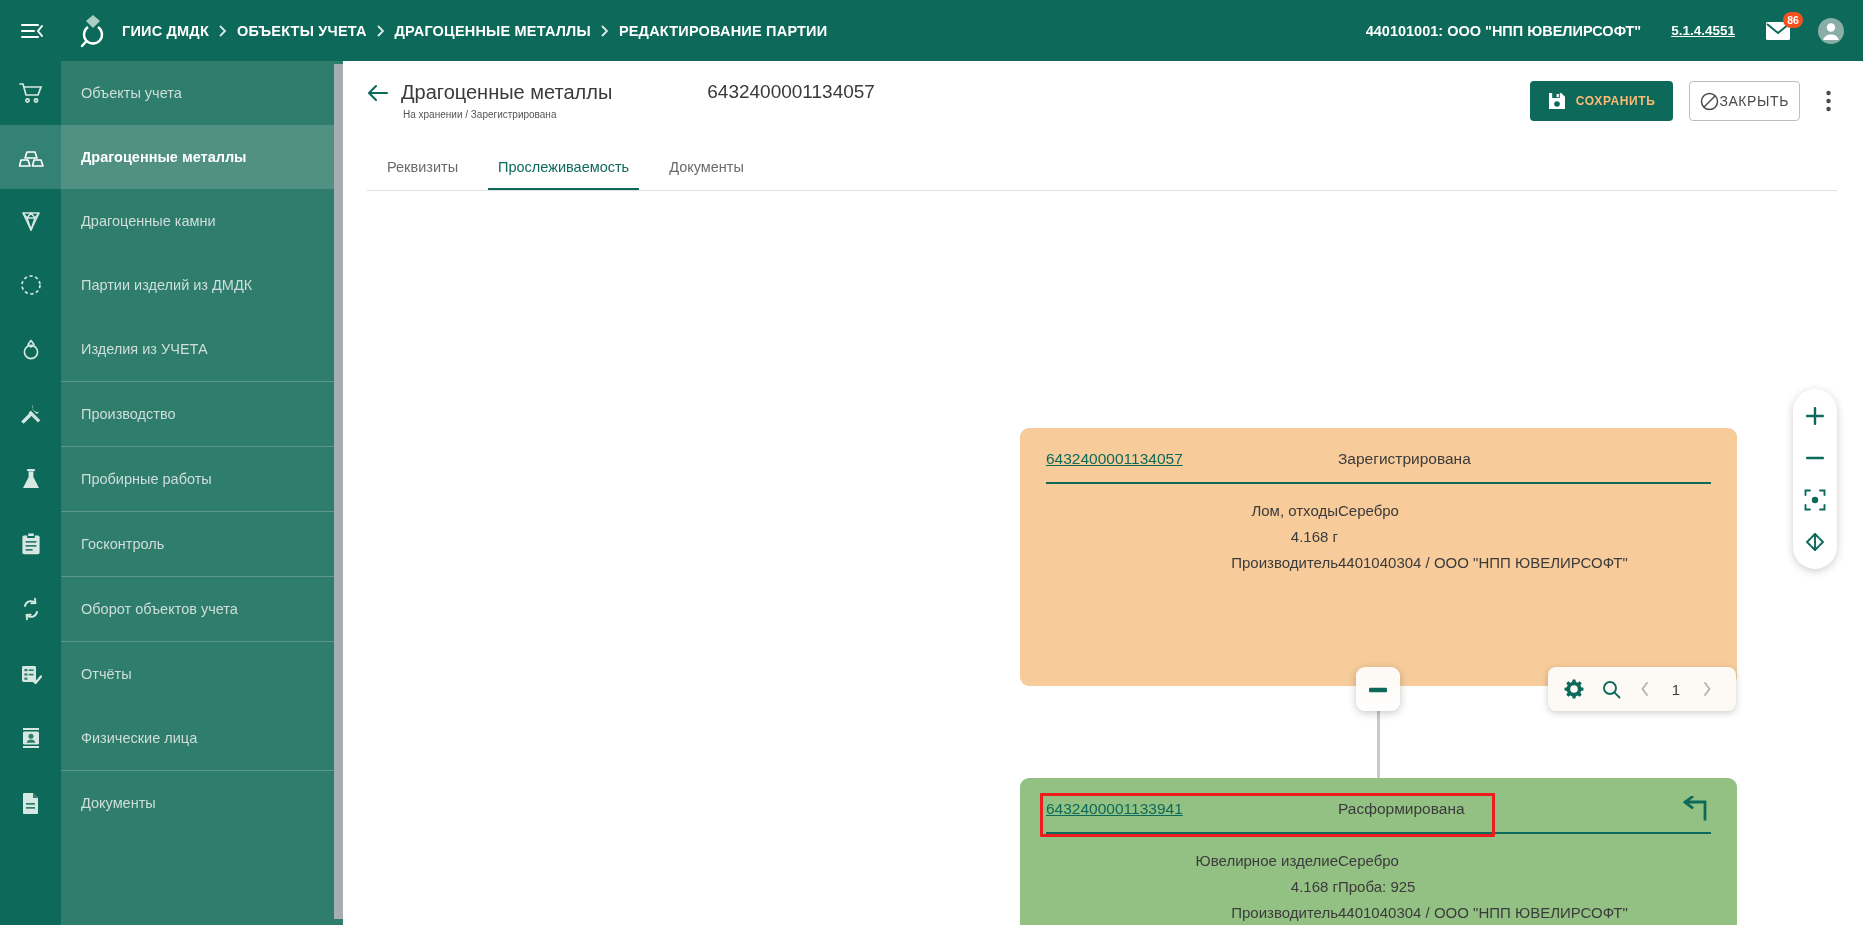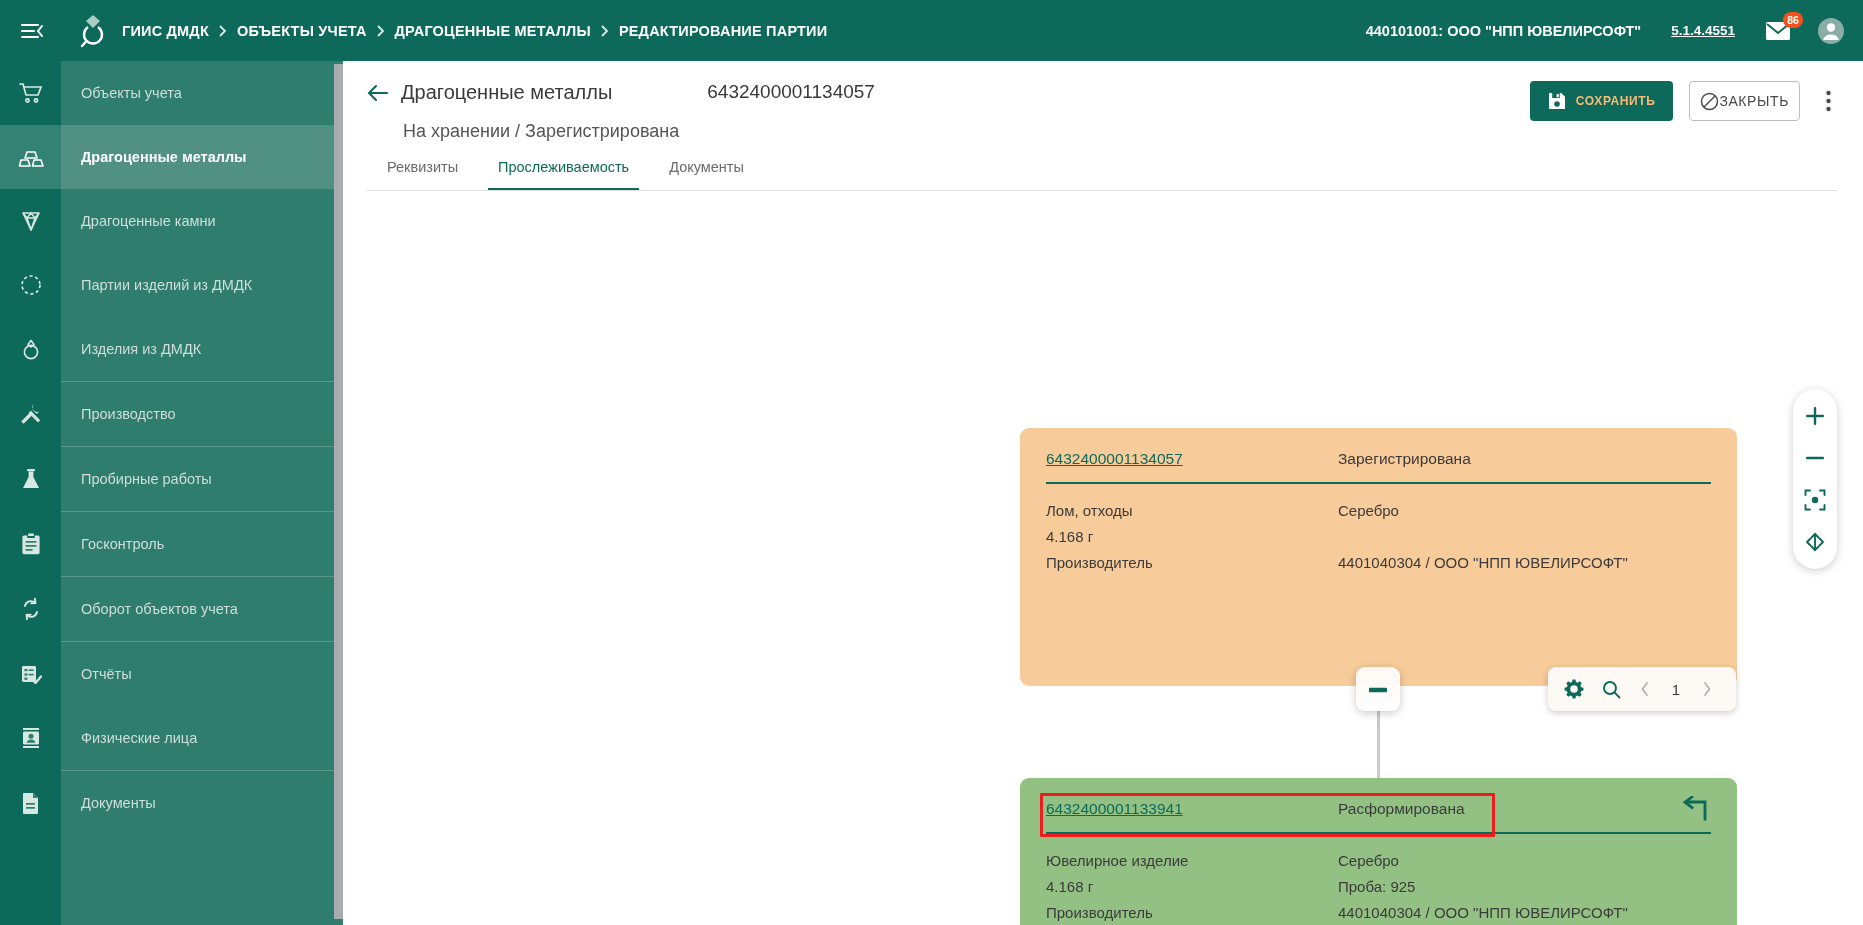--- a/index.html
+++ b/index.html
@@ -74,21 +74,21 @@
   
   .main {
     position: absolute; left: 343px; top: 61px; width: 1520px; height: 864px;
     background: #ffffff; overflow: hidden;
   }
   .page-head { position: relative; padding: 18px 26px 0 24px; height: 86px; }
   .ph-row { display: flex; align-items: flex-start; }
   .back-btn { margin-top: 4px; margin-right: 12px; color: #0d6a5a; cursor: pointer; display: flex; }
   .ph-title { font-size: 20px; color: #3a3a3a; line-height: 26px; }
   .ph-code { font-size: 19px; color: #3a3a3a; line-height: 26px; margin-left: 95px; }
-  .ph-sub { font-size: 18px; color: #555; margin-left: 36px; margin-top: 16px; }
+  .ph-sub { font-size: 10px; color: #555; margin-left: 36px; margin-top: 4px; }
   .ph-actions { position: absolute; right: 24px; top: 20px; display: flex; align-items: center; }
   .btn-save {
     display: flex; align-items: center; gap: 10px;
     background: #0d6a5a; color: #fdba74; border: none; border-radius: 4px;
     height: 40px; padding: 0 18px; font-size: 12px; font-weight: bold;
     letter-spacing: .6px; cursor: pointer; font-family: inherit;
   }
   .btn-close {
     display: flex; align-items: center; gap: 0; margin-left: 16px;
     background: #fff; color: #4a4a4a; border: 1px solid #bdbdbd; border-radius: 4px;
@@ -134,21 +134,21 @@
   .node.parent { left: 677px; top: 237px; width: 717px; height: 258px; background: #f7cb9a; }
   .node.child  { left: 677px; top: 587px; width: 717px; height: 256px; background: #93c183; }
 
   .node-top { display: flex; align-items: flex-start; position: relative; }
   .node-id {
     font-size: 15.5px; color: #0d6a5a; text-decoration: underline; cursor: pointer;
     width: 292px; white-space: nowrap;
   }
   .node-status { font-size: 15.5px; color: #3b3b3b; white-space: nowrap; }
   .node-rule { height: 1.5px; background: #0d6a5a; margin: 14px 0 0 0; width: 100%; }
-  .node-body { margin-top: 14px; }
+  .node-body { margin-top: 14px; text-align: right; }
   .node-line { display: flex; font-size: 15px; color: #3b3b3b; line-height: 26px; }
   .node-line .l { width: 292px; white-space: nowrap; }
   .node-line .r { white-space: nowrap; }
   .return-icon { position: absolute; right: 0; top: -4px; color: #0d6a5a; cursor: pointer; display: flex; }
 
   
   .node-toolbar {
     position: absolute; height: 44px; background: #fdfaf6; border-radius: 8px;
     box-shadow: 0 2px 7px rgba(0,0,0,.20);
     display: flex; align-items: center; padding: 0 16px; gap: 18px;
@@ -292,21 +292,21 @@
         <span class="lbl">Партии изделий из ДМДК</span>
       </div>
 
       <div class="sb-item">
         <span class="ic">
           <svg width="22" height="24" viewBox="0 0 22 24" fill="none" stroke="currentColor" stroke-width="1.6" stroke-linejoin="round">
             <circle cx="11" cy="15" r="6.6"></circle>
               <path d="M8,7.5 L11,3.5 L14,7.5 L11,10 Z"></path>
           </svg>
         </span>
-        <span class="lbl">Изделия из ДМДК</span>
+        <span class="lbl">Изделия из УЧЕТА</span>
       </div>
       <div class="sb-divider"></div>
 
       <div class="sb-item">
         <span class="ic">
           <svg width="24" height="24" viewBox="0 0 24 24" fill="currentColor">
             <path d="M2.2,19.4 L12,9.6 L14.4,12 L4.6,21.8 Z"></path>
             <path d="M13.5,2.5 a5.2,5.2 0 0,0 6.9,6.9 l-2.6,2.6 -4.3,-4.3 Z" opacity=".96"></path>
             <path d="M19,20.5 L9.5,11 L11.8,8.8 L21.3,18.3 Z" opacity=".96"></path>
           </svg>

